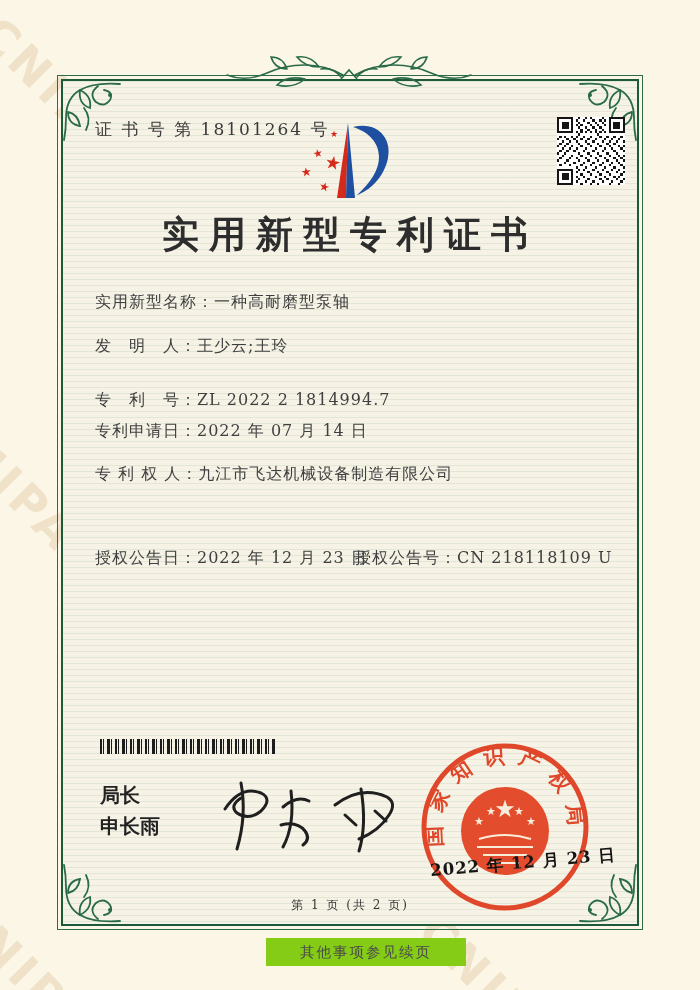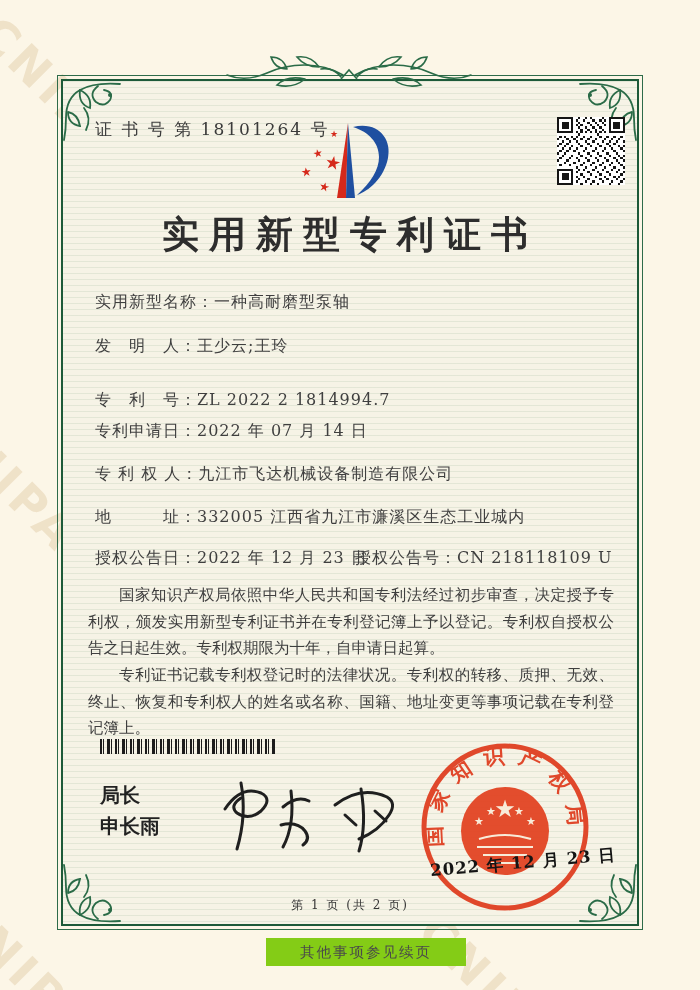--- a/index.html
+++ b/index.html
@@ -145,33 +145,26 @@
   </div>
   <div class="field f2">
     <span>专　利　号：</span><span>ZL 2022 2 1814994.7</span>
   </div>
   <div class="field f3">
     <span>专利申请日：</span><span>2022 年 07 月 14 日</span>
   </div>
   <div class="field f4">
     <span>专 利 权 人：</span><span>九江市飞达机械设备制造有限公司</span>
   </div>
-  <div class="field f5">
-    <span>地　　　址：</span><span>332005 江西省九江市濂溪区生态工业城内</span>
-  </div>
 
   <div class="grant">
     <span><span>授权公告日：</span><span>2022 年 12 月 23 日</span></span>
     <span class="col2"><span>授权公告号：</span><span>CN 218118109 U</span></span>
   </div>
 
-  <div class="paras">
-    <p>国家知识产权局依照中华人民共和国专利法经过初步审查，决定授予专利权，颁发实用新型专利证书并在专利登记簿上予以登记。专利权自授权公告之日起生效。专利权期限为十年，自申请日起算。</p>
-    <p>专利证书记载专利权登记时的法律状况。专利权的转移、质押、无效、终止、恢复和专利权人的姓名或名称、国籍、地址变更等事项记载在专利登记簿上。</p>
-  </div>
 
   <div class="barcode"></div>
 
   <div class="sig-block">
     <div>局长</div>
     <div>申长雨</div>
   </div>
 
   <svg class="sig-svg" viewBox="0 0 215 100" xmlns="http://www.w3.org/2000/svg">
     <g stroke="#1f1f1f" stroke-width="3" fill="none" stroke-linecap="round" stroke-linejoin="round">

